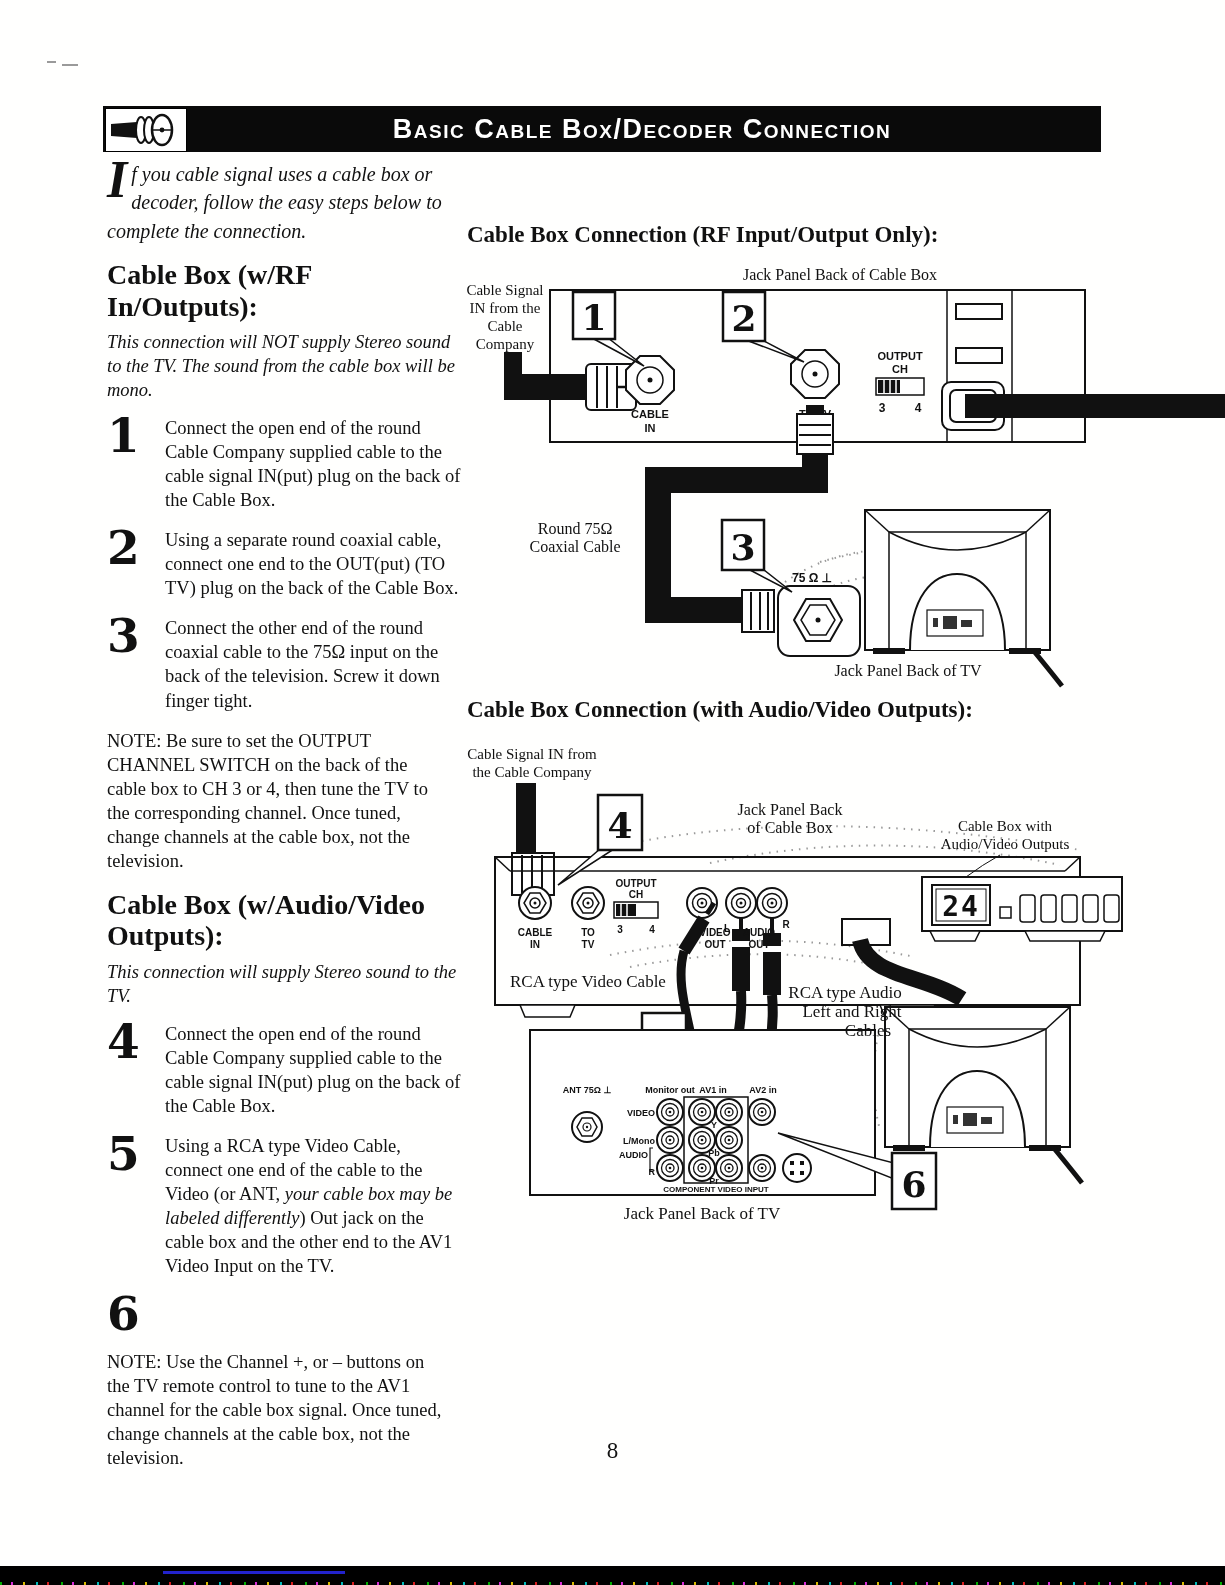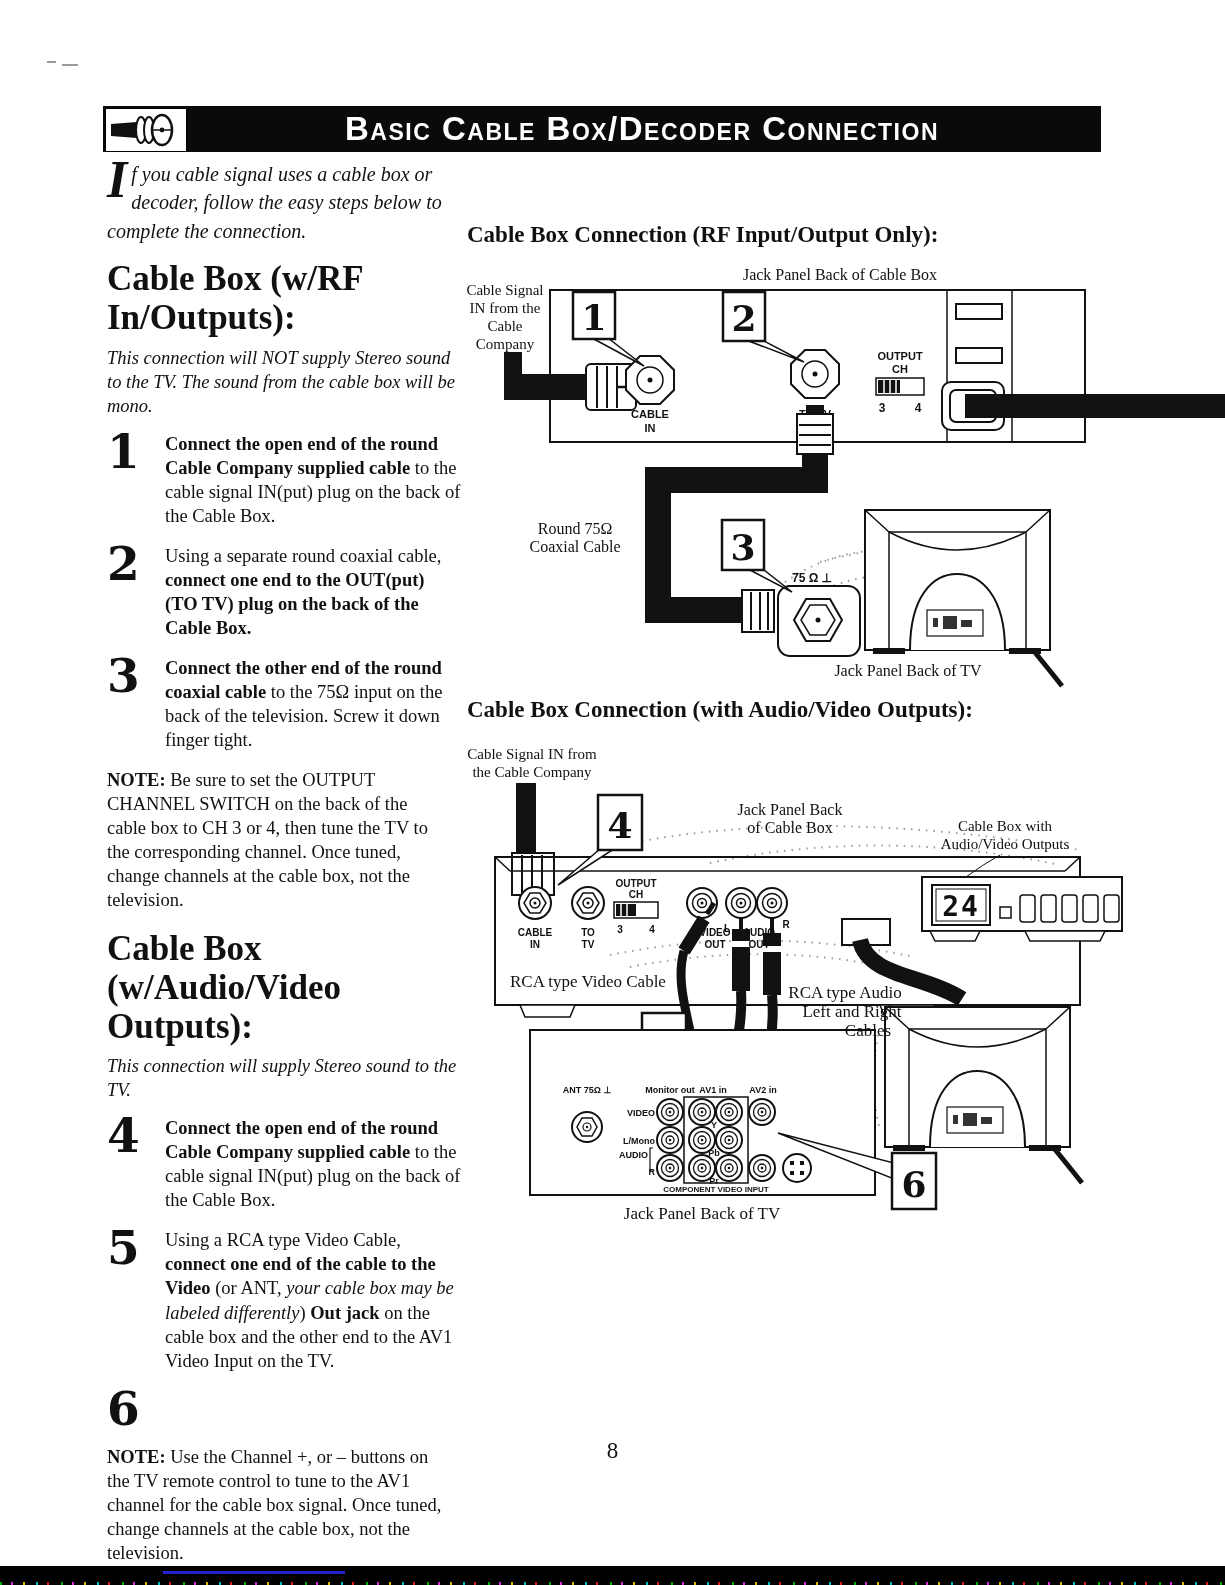--- a/index.html
+++ b/index.html
@@ -3,32 +3,32 @@
 <meta charset="utf-8">
 <style>
   html,body{margin:0;padding:0;background:#e8e8e6;}
   .page{position:relative;width:1225px;height:1585px;background:#fffffe;overflow:hidden;
         font-family:"Liberation Serif",serif;color:#111;}
   
   .hdr-bar{position:absolute;left:103px;top:106px;width:998px;height:46px;background:#0a0a0a;}
   .hdr-icon-box{position:absolute;left:2px;top:2px;width:80px;height:42px;background:#fff;border:1px solid #000;display:flex;align-items:center;justify-content:center;}
   .hdr-title{position:absolute;left:90px;right:10px;top:0;height:46px;display:flex;align-items:center;justify-content:center;
              font-family:"Liberation Sans",sans-serif;font-weight:700;font-variant:small-caps;
-             font-size:33px;letter-spacing:1.5px;color:#fff;white-space:nowrap;}
+             font-size:27px;letter-spacing:1.5px;color:#fff;white-space:nowrap;}
   
   .leftcol{position:absolute;left:107px;top:160px;width:354px;font-size:18.5px;line-height:1.3;}
   .intro{font-style:italic;font-size:20px;line-height:1.42;margin:0 0 14px 0;}
   .dropcap{float:left;font-size:52px;line-height:.78;font-style:italic;font-weight:700;padding-right:4px;}
-  .h-sec{font-size:35px;font-weight:700;line-height:1.12;margin:10px 0 8px 0;}
+  .h-sec{font-size:28px;font-weight:700;line-height:1.12;margin:10px 0 8px 0;}
   .para{margin:0 0 14px 0;font-style:italic;}
   .step{display:flex;margin:0 0 16px 0;}
   .step-num{width:58px;flex:0 0 58px;font-family:"DejaVu Serif",serif;font-weight:700;font-size:47px;line-height:.85;}
   .step-body{flex:1;}
   .note{margin:4px 16px 16px 0;}
-  b{font-weight:700;}
+  b{font-weight:400;}
   
   .d-heading{position:absolute;font-size:23px;font-weight:700;white-space:nowrap;text-align:center;}
   .pageno{position:absolute;left:0;width:1225px;top:1438px;text-align:center;font-size:23px;}
   
   .bottom-bar{position:absolute;left:0;top:1566px;width:1225px;height:19px;background:#000;}
   .bottom-blue{position:absolute;left:163px;top:5px;width:182px;height:3px;background:#2222cc;}
   .bottom-noise{position:absolute;left:0;bottom:0;width:100%;height:3px;opacity:.85;
      background:repeating-linear-gradient(90deg,#0c0 0 2px,#000 2px 11px,#f3f 11px 13px,#000 13px 23px,#fd0 23px 25px,#000 25px 36px,#0dd 36px 38px,#000 38px 47px,#f22 47px 49px,#000 49px 61px);}
   .artifact{position:absolute;background:#9a9a9a;}
   

